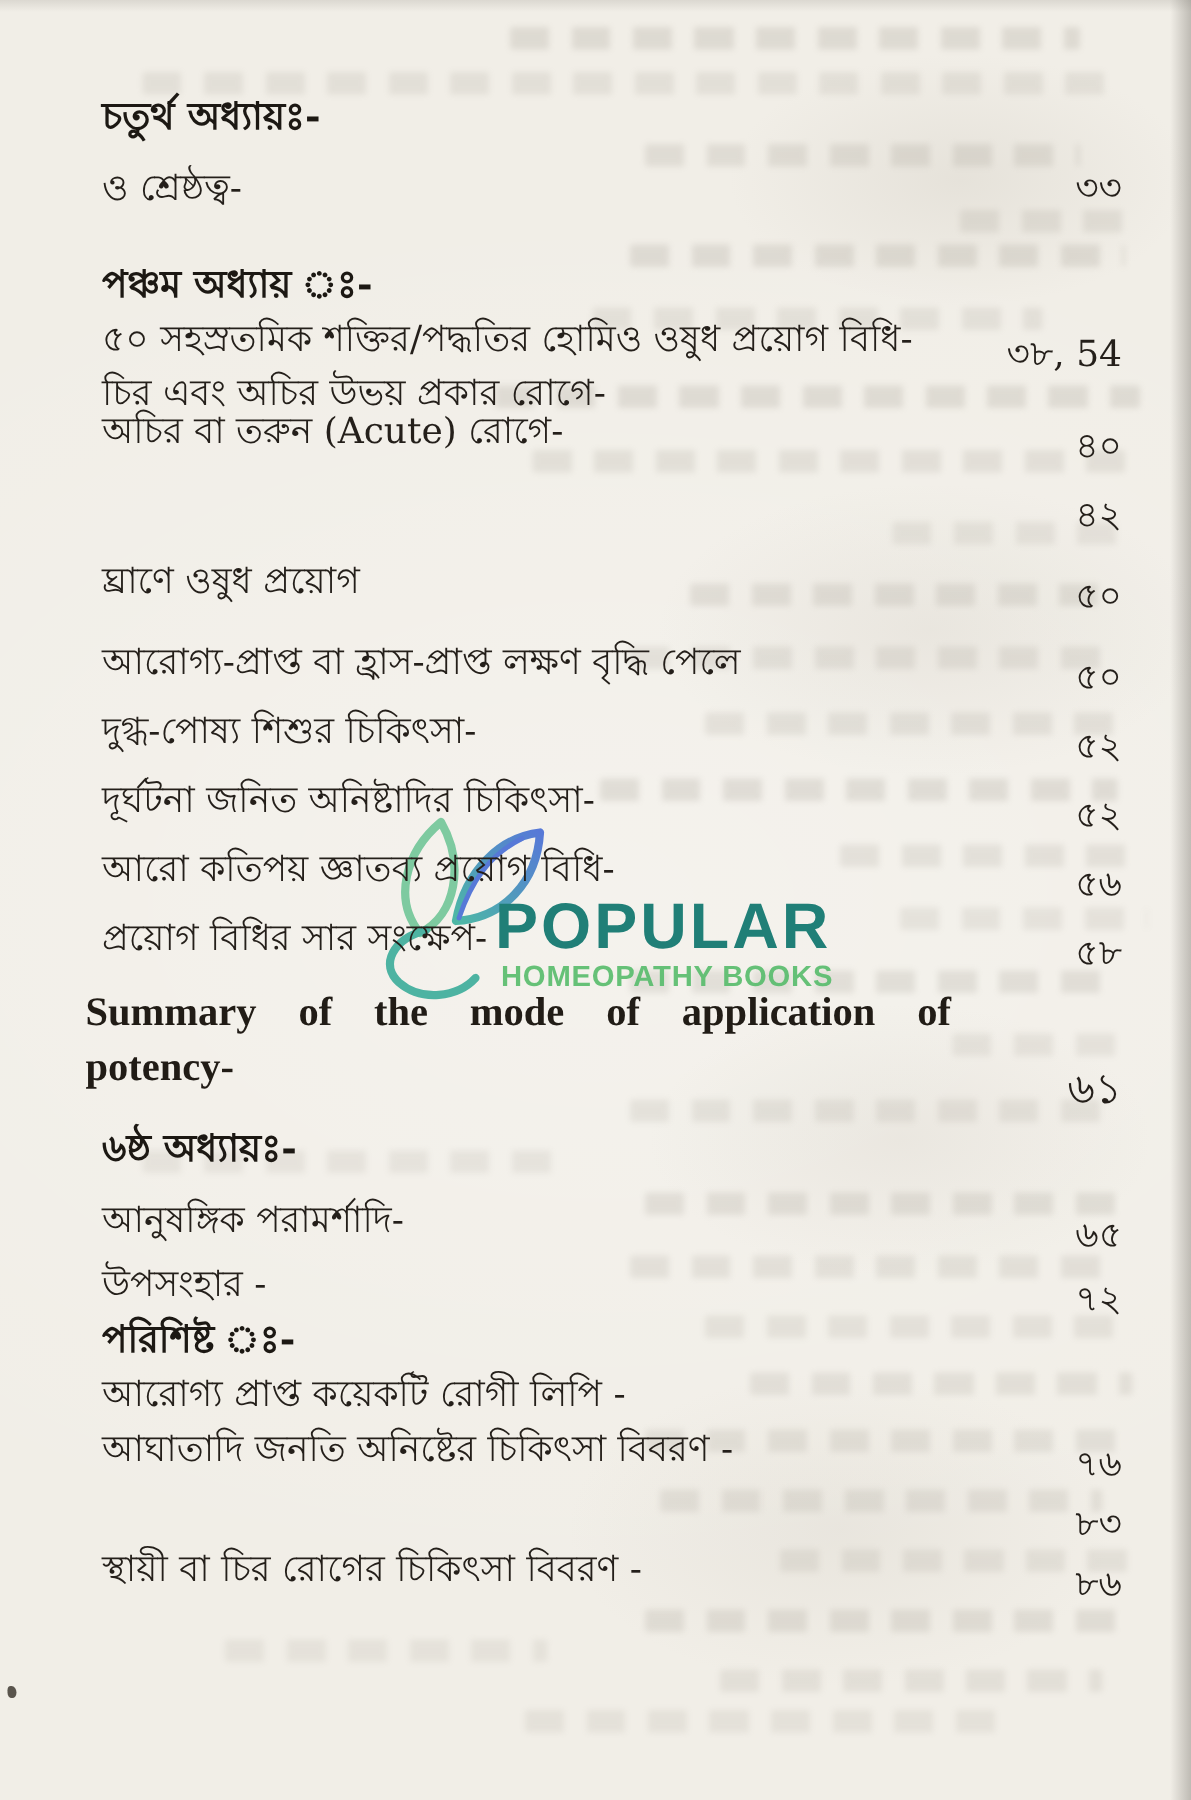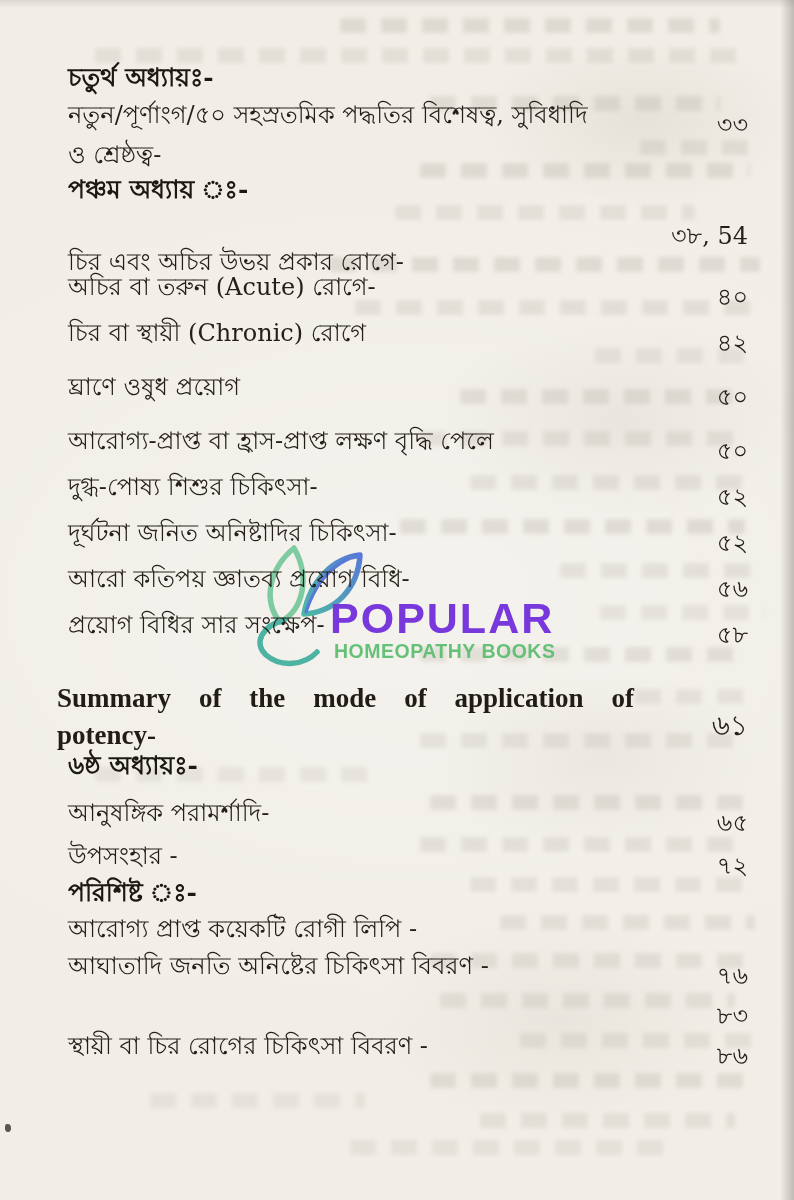--- a/index.html
+++ b/index.html
@@ -36,35 +36,35 @@
   .row{
     position:absolute;left:68px;right:46px;
     font-size:24px;line-height:1.25;color:#241f1a;z-index:3;
   }
   .row .pg{
     position:absolute;right:0;top:10px;font-size:24px;color:#241f1a;white-space:nowrap;
   }
   .heading{font-weight:bold;font-size:25px;color:#1c1813;}
   .sub-line{display:block;}
   .english{
-    position:absolute;left:57px;top:680px;width:577px;z-index:3;
+    position:absolute;left:57px;top:656px;width:577px;z-index:3;
     font-family:"Liberation Serif","DejaVu Serif",serif;
     font-weight:bold;font-size:27px;line-height:37px;color:#211c16;
   }
   .english .jline{text-align:justify;text-align-last:justify;}
   .english-pg{
     position:absolute;right:46px;top:704px;font-size:28px;color:#241f1a;z-index:3;
   }
   
   .logo{position:absolute;left:250px;top:542px;z-index:2;opacity:.92;}
   .logo-icon{position:absolute;left:0;top:0;width:124px;height:130px;}
   .brand-name{
     position:absolute;left:80px;top:52px;width:260px;
     font-family:"Liberation Sans","DejaVu Sans",sans-serif;
-    font-weight:bold;font-size:43px;letter-spacing:2px;color:#6d28d9;
+    font-weight:bold;font-size:43px;letter-spacing:2px;color:#0f766e;
   }
   .brand-tagline{
     position:absolute;left:84px;top:98px;width:240px;
     font-family:"Liberation Sans","DejaVu Sans",sans-serif;
     font-weight:bold;font-size:19.5px;letter-spacing:.5px;color:#5abd6e;
   }
   .speck{position:absolute;left:5px;top:1124px;width:6px;height:8px;background:#5a554d;border-radius:40% 60% 50% 50%;}
 </style>
 </head>
 <body>
@@ -121,45 +121,44 @@
   <div class="brand-tagline">HOMEOPATHY BOOKS</div>
 </div>
 
 <div>
 
   <div class="row heading" style="top:62px">
     <span>চতুর্থ অধ্যায়ঃ-</span>
   </div>
 
   <div class="row" style="top:100px">
-    <span class="sub-line">নতুন/পূর্ণাংগ/৫০ সহস্রতমিক পদ্ধতির বিশেষত্ব, সুবিধাদি</span>
     <span class="sub-line" style="margin-top:10px">ও শ্রেষ্ঠত্ব-</span>
     <span class="pg">৩৩</span>
   </div>
 
   <div class="row heading" style="top:174px">
     <span>পঞ্চম অধ্যায় ঃ-</span>
   </div>
 
   <div class="row" style="top:211px">
+    <span>৫০ সহস্রতমিক শক্তির/পদ্ধতির হোমিও ওষুধ প্রয়োগ বিধি-</span>
     <span class="pg">৩৮, 54</span>
   </div>
 
   <div class="row" style="top:247px">
     <span>চির এবং অচির উভয় প্রকার রোগে-</span>
     <span class="pg"></span>
   </div>
 
   <div class="row" style="top:272px">
     <span>অচির বা তরুন (Acute) রোগে-</span>
     <span class="pg">৪০</span>
   </div>
 
   <div class="row" style="top:318px">
-    <span>চির বা স্থায়ী (Chronic) রোগে</span>
     <span class="pg">৪২</span>
   </div>
 
   <div class="row" style="top:372px">
     <span>ঘ্রাণে ওষুধ প্রয়োগ</span>
     <span class="pg">৫০</span>
   </div>
 
   <div class="row" style="top:426px">
     <span>আরোগ্য-প্রাপ্ত বা হ্রাস-প্রাপ্ত লক্ষণ বৃদ্ধি পেলে</span>

